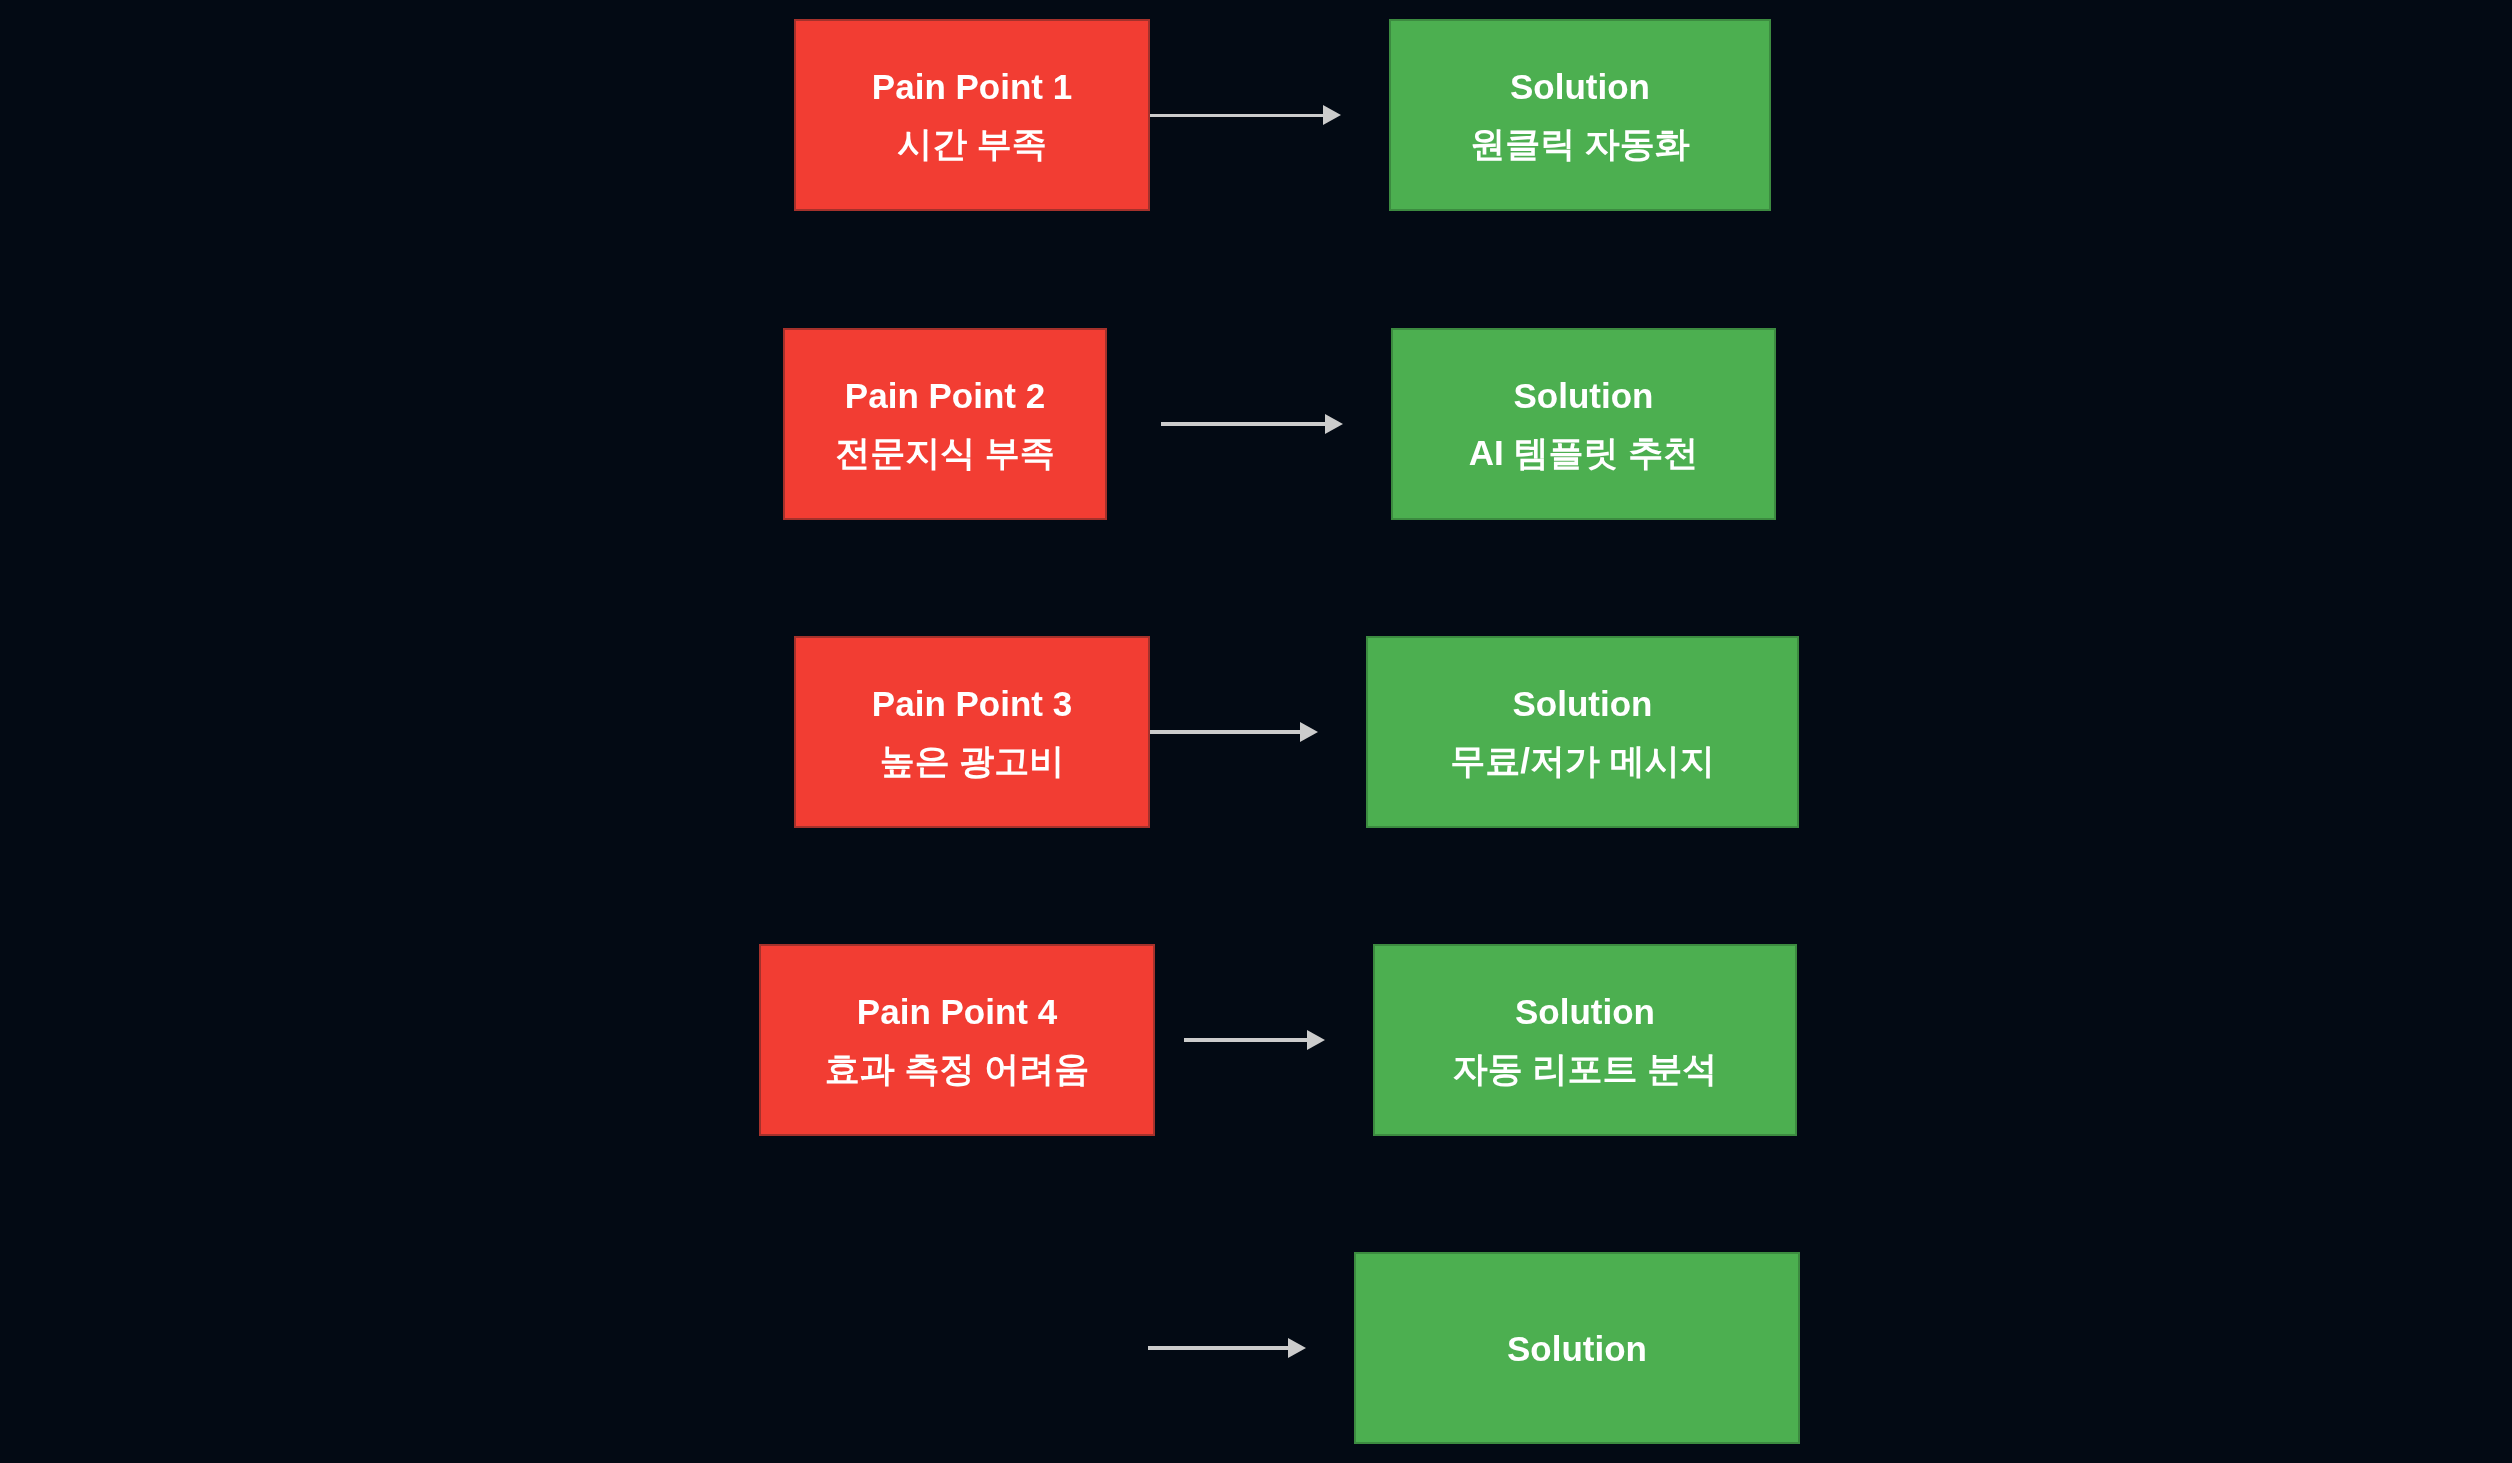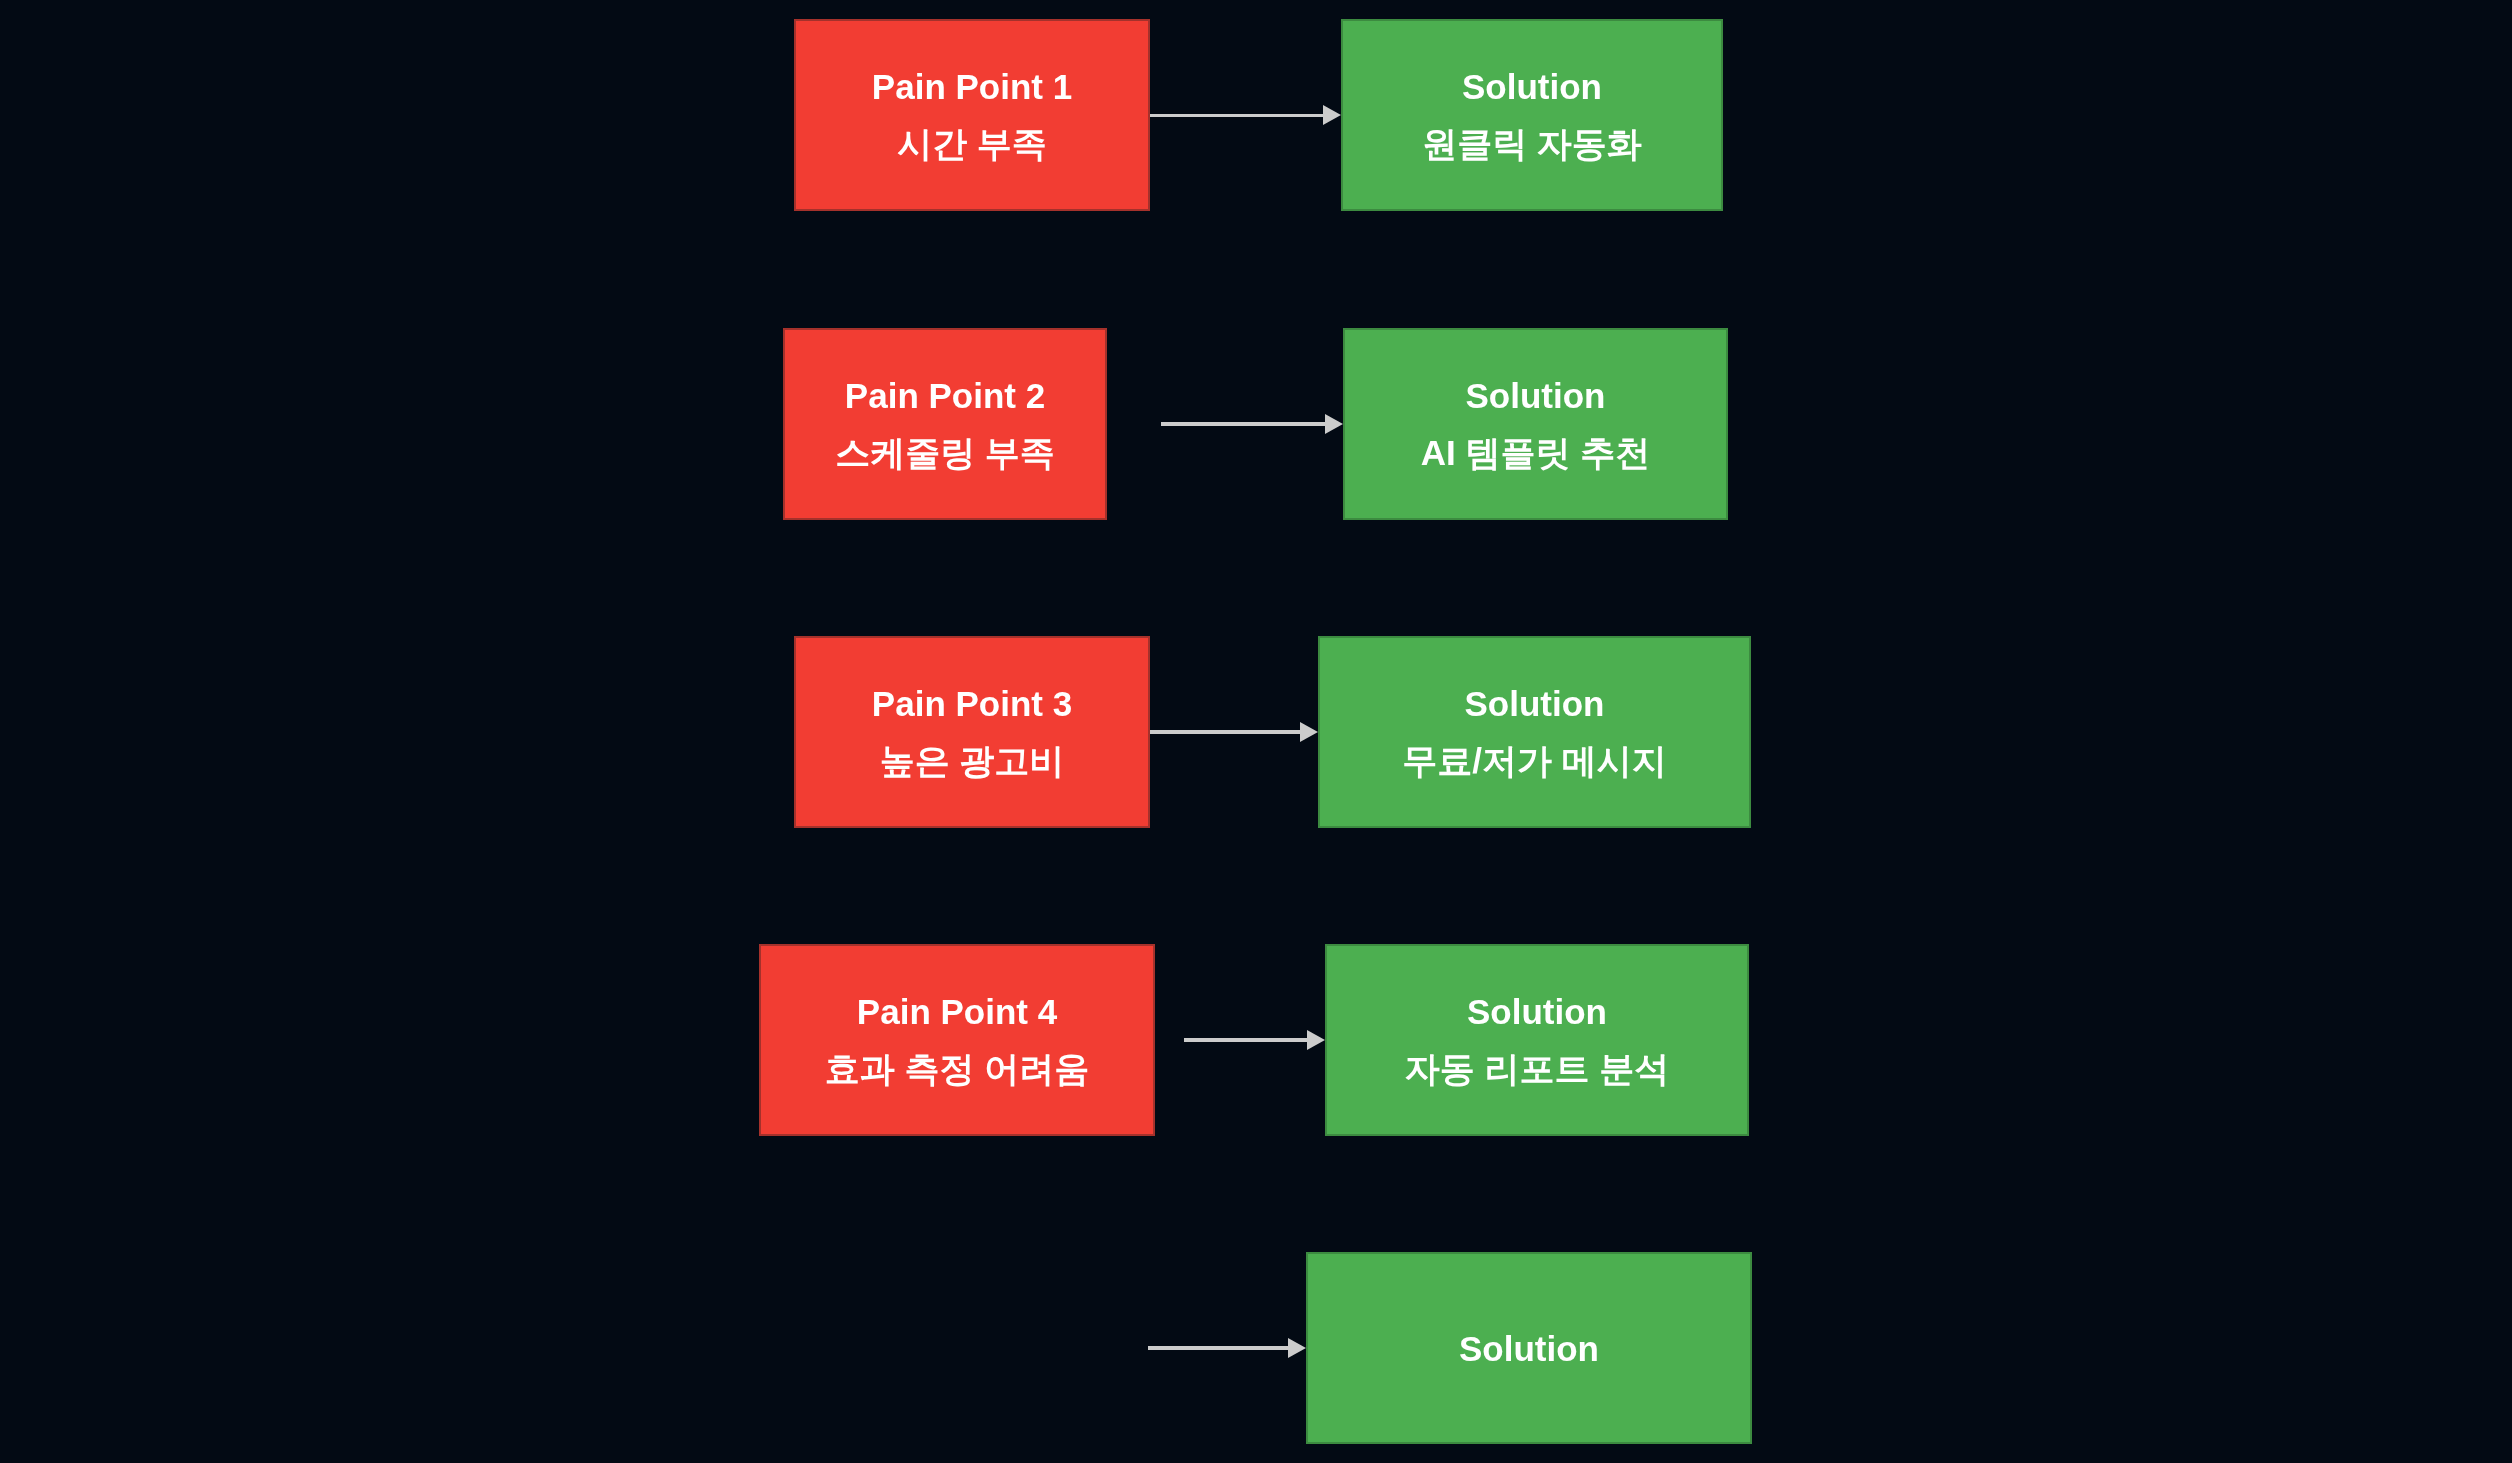--- a/index.html
+++ b/index.html
@@ -42,20 +42,21 @@
     line-height:57px;
   }
   .box.pain{
     background:var(--pain-fill);
     border:2.8px solid var(--pain-border);
     text-align:center;
   }
   .box.solution{
     background:var(--sol-fill);
     border:2.8px solid var(--sol-border);
+    margin-left:48px;
   }
   .arrow{
     position:absolute;
     top:86px;
     height:20.3px;
   }
   .arrow .shaft{
     position:absolute;
     left:0;
     right:16.6px;
@@ -90,21 +91,21 @@
     </div>
     <div class="box solution" style="left:1341px;width:382px">
       <div>Solution</div>
       <div>원클릭 자동화</div>
     </div>
   </div>
 
   <div class="row" style="top:328px">
     <div class="box pain" style="left:783px;width:324px">
       <div>Pain Point 2</div>
-      <div>스케줄링 부족</div>
+      <div>전문지식 부족</div>
     </div>
     <div class="arrow" style="left:1161px;width:182px">
       <div class="shaft"></div>
       <div class="head"></div>
     </div>
     <div class="box solution" style="left:1343px;width:385px">
       <div>Solution</div>
       <div>AI 템플릿 추천</div>
     </div>
   </div>

